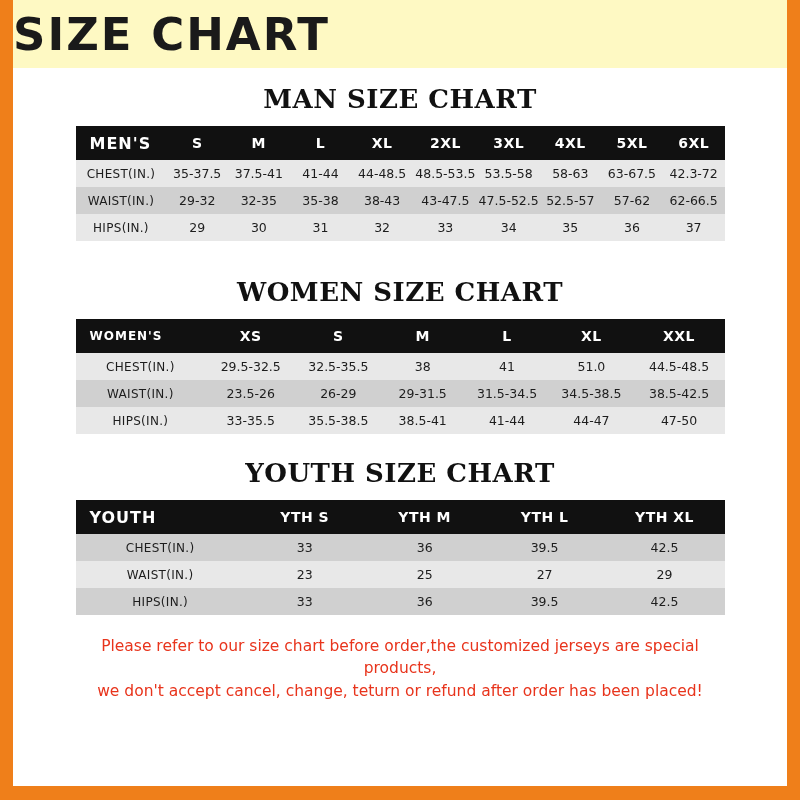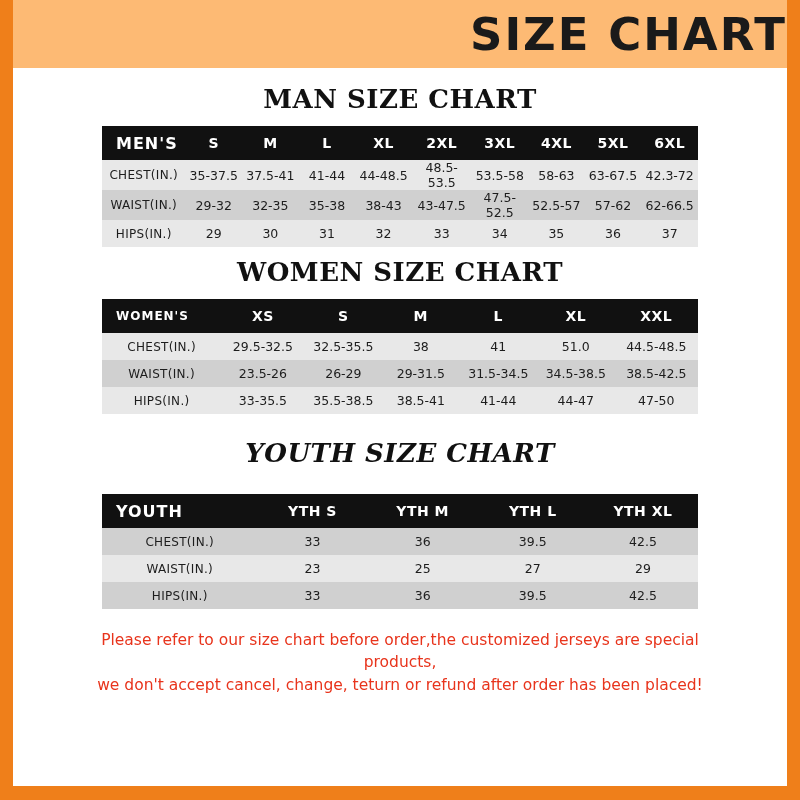--- a/index.html
+++ b/index.html
@@ -11,25 +11,25 @@
   }
   .page {
     position: relative;
     width: 800px; height: 800px;
     background: #ffffff;
     border-left: 13px solid #ef7f1a;
     border-right: 13px solid #ef7f1a;
     overflow: hidden;
   }
   .header {
-    background: #fdba74;
+    background: #fef9c3;
     height: 68px;
     display: flex;
     align-items: center;
-    justify-content: flex-end;
+    justify-content: flex-start;
     margin-left: -13px;
     margin-right: -13px;
     padding-left: 13px;
     padding-right: 13px;
   }
   .header-title {
     font-family: "DejaVu Sans", sans-serif;
     font-weight: bold;
     font-size: 45px;
     letter-spacing: 2px;
@@ -40,26 +40,26 @@
   }
   .section-title {
     text-align: center;
     font-family: "DejaVu Serif", serif;
     font-weight: bold;
     font-size: 26px;
     color: #111;
     letter-spacing: 0.5px;
   }
   .t1 { margin-top: 16px; margin-bottom: 12px; }
-  .t2 { margin-top: 10px; margin-bottom: 12px; }
-  .t3 { margin-top: 24px; margin-bottom: 26px; font-style: italic; }
+  .t2 { margin-top: 36px; margin-bottom: 12px; }
+  .t3 { margin-top: 24px; margin-bottom: 12px; }
 
   table {
     border-collapse: collapse;
-    width: 596px;
+    width: 649px;
     margin: 8px auto;
     table-layout: fixed;
   }
   th, td {
     text-align: center;
     font-size: 12.5px;
     color: #1d1d1d;
     padding: 0;
     height: 27px;
     vertical-align: middle;

